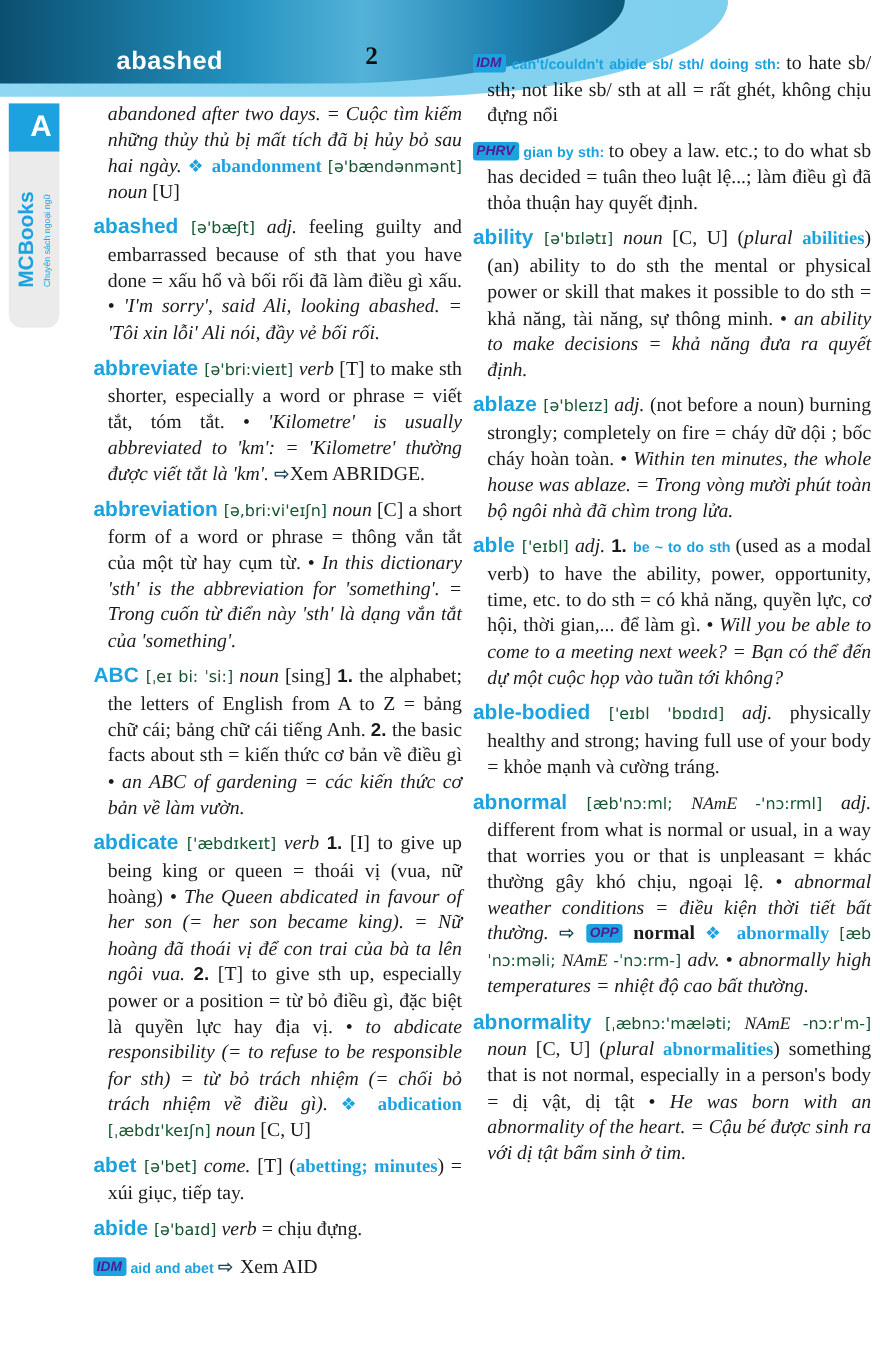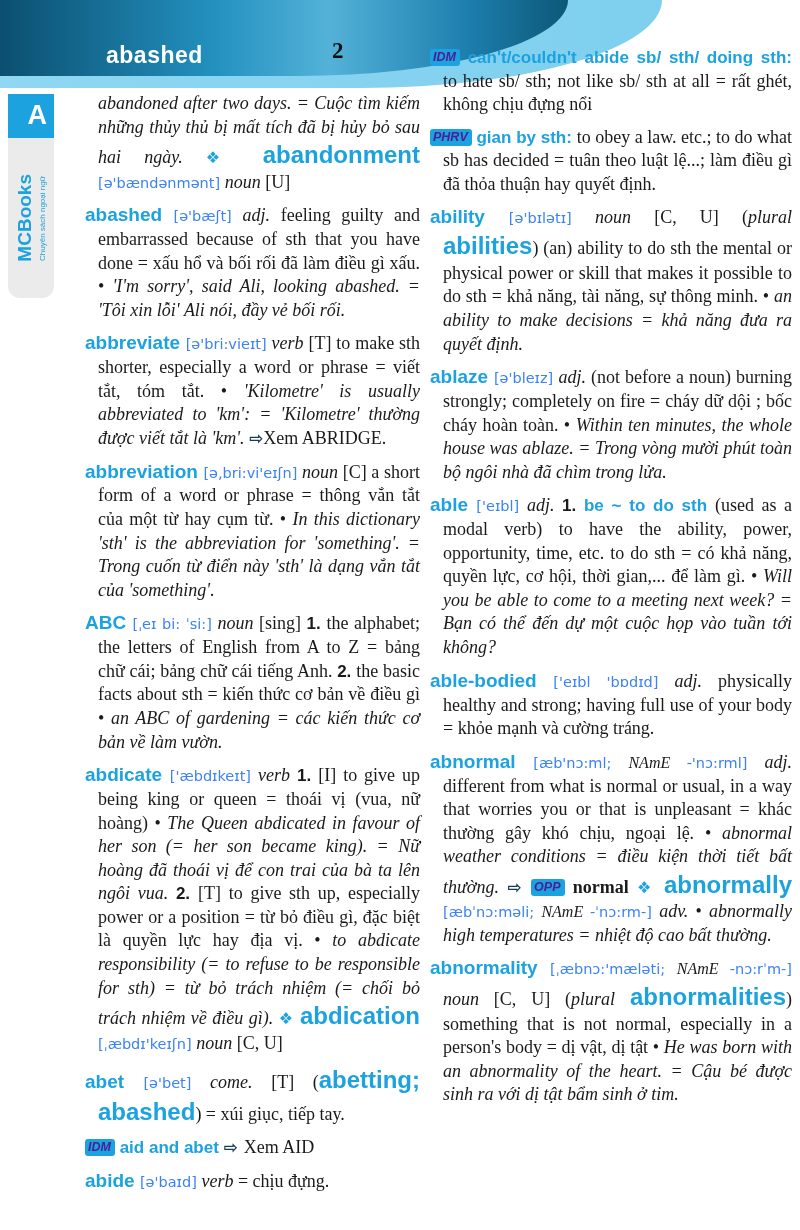--- a/index.html
+++ b/index.html
@@ -53,23 +53,23 @@
   .brand{color:var(--accent);font-family:"Liberation Sans",sans-serif;font-weight:bold;font-size:19px;}
   .tagline{color:var(--accent);font-family:"Liberation Sans",sans-serif;font-size:8px;}
   
   .col{position:absolute;text-align:justify;}
   .col-left{left:85px;top:92px;width:335px;}
   .col-right{left:430px;top:46px;width:362px;}
   .entry{margin:0 0 9px 0;padding-left:13px;text-indent:-13px;}
   .entry.cont{text-indent:0;padding-left:13px;}
   
   .r-hw{color:var(--accent);font-weight:bold;font-family:"Liberation Sans",sans-serif;font-size:19px;}
-  .r-hw2{color:var(--accent);font-weight:bold;font-family:Liberation Sans, sans-serif;font-size:24px;}
-  .r-hwb{color:var(--accent);font-weight:bold;font-family:"Liberation Sans",sans-serif;font-size:17px;}
-  .r-ph{font-family:"DejaVu Sans",sans-serif;font-size:14.5px;color:#3b82f6;}
+  .r-hw2{color:var(--accent);font-weight:bold;font-family:Liberation Serif, serif;font-size:17px;}
+  .r-hwb{color:var(--accent);font-weight:bold;font-family:"Liberation Sans",sans-serif;font-size:13px;}
+  .r-ph{font-family:"DejaVu Sans",sans-serif;font-size:14.5px;color:#14532d;}
   .r-phi{font-style:italic;font-size:16px;}
   .r-pos{font-style:italic;}
   .r-i{font-style:italic;}
   .r-num{font-weight:bold;font-family:"Liberation Sans",sans-serif;font-size:17px;}
   .r-b{font-weight:bold;}
   .r-sym{color:var(--accent);font-family:"DejaVu Sans",sans-serif;font-size:16px;}
   .r-arrow{font-family:"DejaVu Sans",sans-serif;color:#163d52;font-weight:bold;font-size:17px;}
   .badge{
     background:var(--accent);color:#4c1d95;
     font-family:"Liberation Sans",sans-serif;font-weight:bold;font-style:italic;
@@ -98,23 +98,23 @@
     <span class="v-text tagline">Chuyên sách ngoại ngữ</span>
   </div>
 
   <div class="col col-left">
       <p class="entry cont"><span class="r-i">abandoned after two days. = Cuộc tìm kiếm những thủy thủ bị mất tích đã bị hủy bỏ sau hai ngày. </span><span class="r-sym">❖ </span><span class="r-hw2">abandonment </span><span class="r-ph">[ə'bændənmənt] </span><span class="r-pos">noun </span><span class="r-n">[U]</span></p>
       <p class="entry"><span class="r-hw">abashed </span><span class="r-ph">[ə'bæʃt] </span><span class="r-pos">adj. </span><span class="r-n">feeling guilty and embarrassed because of sth that you have done = xấu hổ và bối rối đã làm điều gì xấu. • </span><span class="r-i">'I'm sorry', said Ali, looking abashed. = 'Tôi xin lỗi' Ali nói, đầy vẻ bối rối.</span></p>
       <p class="entry"><span class="r-hw">abbreviate </span><span class="r-ph">[ə'bri:vieɪt] </span><span class="r-pos">verb </span><span class="r-n">[T] to make sth shorter, especially a word or phrase = viết tắt, tóm tắt. • </span><span class="r-i">'Kilometre' is usually abbreviated to 'km': = 'Kilometre' thường được viết tắt là 'km'. </span><span class="r-arrow">⇨</span><span class="r-n">Xem ABRIDGE.</span></p>
       <p class="entry"><span class="r-hw">abbreviation </span><span class="r-ph">[ə,bri:vi'eɪʃn] </span><span class="r-pos">noun </span><span class="r-n">[C] a short form of a word or phrase = thông vắn tắt của một từ hay cụm từ. • </span><span class="r-i">In this dictionary 'sth' is the abbreviation for 'something'. = Trong cuốn từ điển này 'sth' là dạng vắn tắt của 'something'.</span></p>
       <p class="entry"><span class="r-hw">ABC </span><span class="r-ph">[ˌeɪ bi: ˈsi:] </span><span class="r-pos">noun </span><span class="r-n">[sing] </span><span class="r-num">1. </span><span class="r-n">the alphabet; the letters of English from A to Z = bảng chữ cái; bảng chữ cái tiếng Anh. </span><span class="r-num">2. </span><span class="r-n">the basic facts about sth = kiến thức cơ bản về điều gì • </span><span class="r-i">an ABC of gardening = các kiến thức cơ bản về làm vườn.</span></p>
       <p class="entry"><span class="r-hw">abdicate </span><span class="r-ph">['æbdɪkeɪt] </span><span class="r-pos">verb </span><span class="r-num">1. </span><span class="r-n">[I] to give up being king or queen = thoái vị (vua, nữ hoàng) • </span><span class="r-i">The Queen abdicated in favour of her son (= her son became king). = Nữ hoàng đã thoái vị để con trai của bà ta lên ngôi vua. </span><span class="r-num">2. </span><span class="r-n">[T] to give sth up, especially power or a position = từ bỏ điều gì, đặc biệt là quyền lực hay địa vị. • </span><span class="r-i">to abdicate responsibility (= to refuse to be responsible for sth) = từ bỏ trách nhiệm (= chối bỏ trách nhiệm về điều gì). </span><span class="r-sym">❖ </span><span class="r-hw2">abdication </span><span class="r-ph">[ˌæbdɪ'keɪʃn] </span><span class="r-pos">noun </span><span class="r-n">[C, U]</span></p>
-      <p class="entry"><span class="r-hw">abet </span><span class="r-ph">[ə'bet] </span><span class="r-pos">come. </span><span class="r-n">[T] (</span><span class="r-hw2">abetting; abashed</span><span class="r-n">) = xúi giục, tiếp tay.</span></p>
+      <p class="entry"><span class="r-hw">abet </span><span class="r-ph">[ə'bet] </span><span class="r-pos">come. </span><span class="r-n">[T] (</span><span class="r-hw2">abetting; minutes</span><span class="r-n">) = xúi giục, tiếp tay.</span></p>
+      <p class="entry"><span class="r-hw">abide </span><span class="r-ph">[ə'baɪd] </span><span class="r-pos">verb </span><span class="r-n">= chịu đựng.</span></p>
       <p class="entry"><span class="badge">IDM</span><span class="r-hwb"> aid and abet </span><span class="r-arrow">⇨ </span><span class="r-n">Xem AID</span></p>
-      <p class="entry"><span class="r-hw">abide </span><span class="r-ph">[ə'baɪd] </span><span class="r-pos">verb </span><span class="r-n">= chịu đựng.</span></p>
     </div>
   <div class="col col-right">
       <p class="entry"><span class="badge">IDM</span><span class="r-hwb"> can't/couldn't abide sb/ sth/ doing sth: </span><span class="r-n">to hate sb/ sth; not like sb/ sth at all = rất ghét, không chịu đựng nổi</span></p>
       <p class="entry"><span class="badge">PHRV</span><span class="r-hwb"> gian by sth: </span><span class="r-n">to obey a law. etc.; to do what sb has decided = tuân theo luật lệ...; làm điều gì đã thỏa thuận hay quyết định.</span></p>
       <p class="entry"><span class="r-hw">ability </span><span class="r-ph">[ə'bɪlətɪ] </span><span class="r-pos">noun </span><span class="r-n">[C, U] (</span><span class="r-pos">plural </span><span class="r-hw2">abilities</span><span class="r-n">) (an) ability to do sth the mental or physical power or skill that makes it possible to do sth = khả năng, tài năng, sự thông minh. • </span><span class="r-i">an ability to make decisions = khả năng đưa ra quyết định.</span></p>
       <p class="entry"><span class="r-hw">ablaze </span><span class="r-ph">[ə'bleɪz] </span><span class="r-pos">adj. </span><span class="r-n">(not before a noun) burning strongly; completely on fire = cháy dữ dội ; bốc cháy hoàn toàn. • </span><span class="r-i">Within ten minutes, the whole house was ablaze. = Trong vòng mười phút toàn bộ ngôi nhà đã chìm trong lửa.</span></p>
       <p class="entry"><span class="r-hw">able </span><span class="r-ph">['eɪbl] </span><span class="r-pos">adj. </span><span class="r-num">1. </span><span class="r-hwb">be ~ to do sth </span><span class="r-n">(used as a modal verb) to have the ability, power, opportunity, time, etc. to do sth = có khả năng, quyền lực, cơ hội, thời gian,... để làm gì. • </span><span class="r-i">Will you be able to come to a meeting next week? = Bạn có thể đến dự một cuộc họp vào tuần tới không?</span></p>
       <p class="entry"><span class="r-hw">able-bodied </span><span class="r-ph">['eɪbl 'bɒdɪd] </span><span class="r-pos">adj. </span><span class="r-n">physically healthy and strong; having full use of your body = khỏe mạnh và cường tráng.</span></p>
       <p class="entry"><span class="r-hw">abnormal </span><span class="r-ph">[æb'nɔ:ml; </span><span class="r-phi">NAmE </span><span class="r-ph">-'nɔ:rml] </span><span class="r-pos">adj. </span><span class="r-n">different from what is normal or usual, in a way that worries you or that is unpleasant = khác thường gây khó chịu, ngoại lệ. • </span><span class="r-i">abnormal weather conditions = điều kiện thời tiết bất thường. </span><span class="r-arrow">⇨ </span><span class="badge">OPP</span><span class="r-b"> normal </span><span class="r-sym">❖ </span><span class="r-hw2">abnormally </span><span class="r-ph">[æbˈnɔ:məli; </span><span class="r-phi">NAmE </span><span class="r-ph">-ˈnɔ:rm-] </span><span class="r-pos">adv. </span><span class="r-n">• </span><span class="r-i">abnormally high temperatures = nhiệt độ cao bất thường.</span></p>
       <p class="entry"><span class="r-hw">abnormality </span><span class="r-ph">[ˌæbnɔ:'mæləti; </span><span class="r-phi">NAmE </span><span class="r-ph">-nɔ:rˈm-] </span><span class="r-pos">noun </span><span class="r-n">[C, U] (</span><span class="r-pos">plural </span><span class="r-hw2">abnormalities</span><span class="r-n">) something that is not normal, especially in a person's body = dị vật, dị tật • </span><span class="r-i">He was born with an abnormality of the heart. = Cậu bé được sinh ra với dị tật bẩm sinh ở tim.</span></p>

